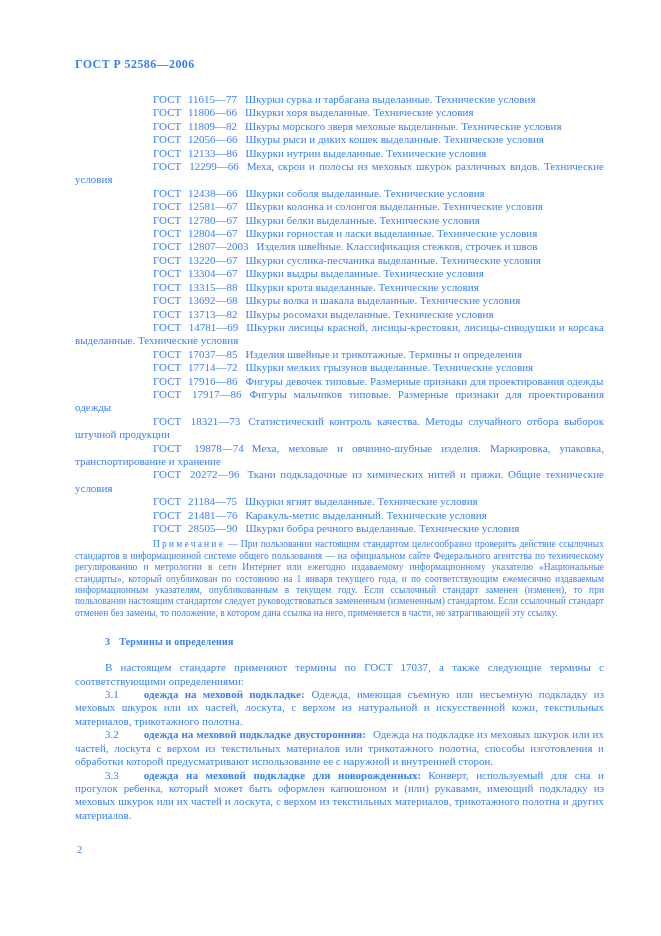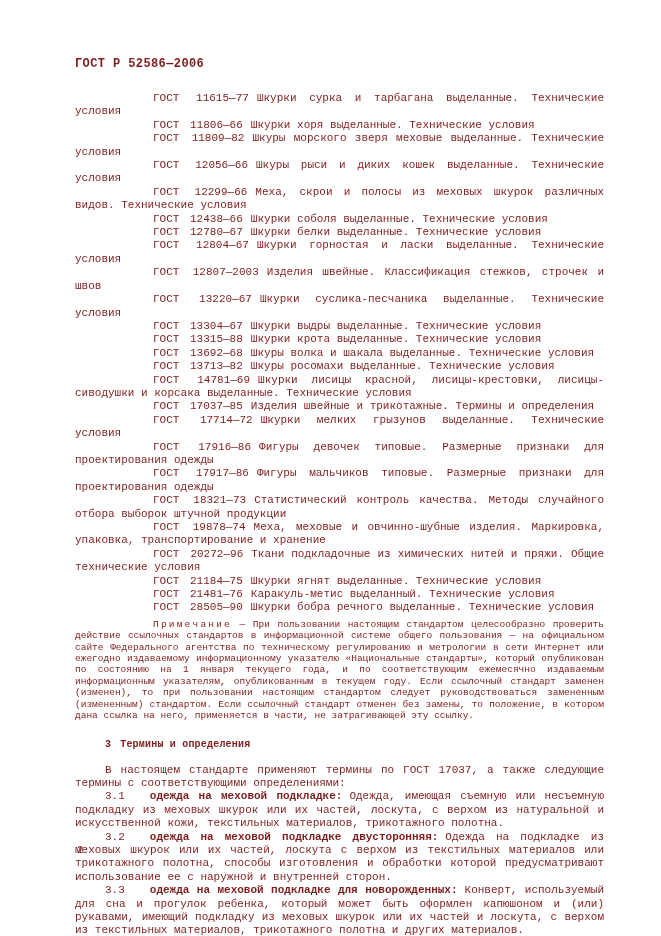--- a/index.html
+++ b/index.html
@@ -3,22 +3,22 @@
 <meta charset="utf-8">
 <style>
   html, body { margin: 0; padding: 0; background: #ffffff; }
   .page {
     position: relative;
     width: 661px;
     height: 936px;
     background: #ffffff;
     box-sizing: border-box;
     padding: 57px 57px 0 75px;
-    font-family: Liberation Mono, monospace;
-    color: #7f1d1d;
+    font-family: Liberation Serif, serif;
+    color: #3b82f6;
     overflow: hidden;
   }
   .doc-header {
     font-weight: bold;
     font-size: 12px;
     letter-spacing: 0.4px;
     margin: 0 0 21px 0;
   }
   .para {
     margin: 0;
@@ -63,25 +63,27 @@
 
       <p class="para ref"><span class="ref-code">ГОСТ 11615—77</span><span>Шкурки сурка и тарбагана выделанные. Технические условия</span></p>
 
 
       <p class="para ref"><span class="ref-code">ГОСТ 11806—66</span><span>Шкурки хоря выделанные. Технические условия</span></p>
 
       <p class="para ref"><span class="ref-code">ГОСТ 11809—82</span><span>Шкуры морского зверя меховые выделанные. Технические условия</span></p>
 
       <p class="para ref"><span class="ref-code">ГОСТ 12056—66</span><span>Шкуры рыси и диких кошек выделанные. Технические условия</span></p>
 
+      <p class="para ref"><span class="ref-code">ГОСТ 12133—86</span><span>Шкурки нутрии выделанные. Технические условия</span></p>
 
       <p class="para ref"><span class="ref-code">ГОСТ 12299—66</span><span>Меха, скрои и полосы из меховых шкурок различных видов. Технические условия</span></p>
 
       <p class="para ref"><span class="ref-code">ГОСТ 12438—66</span><span>Шкурки соболя выделанные. Технические условия</span></p>
 
+      <p class="para ref"><span class="ref-code">ГОСТ 12581—67</span><span>Шкурки колонка и солонгоя выделанные. Технические условия</span></p>
 
       <p class="para ref"><span class="ref-code">ГОСТ 12780—67</span><span>Шкурки белки выделанные. Технические условия</span></p>
 
       <p class="para ref"><span class="ref-code">ГОСТ 12804—67</span><span>Шкурки горностая и ласки выделанные. Технические условия</span></p>
 
       <p class="para ref"><span class="ref-code">ГОСТ 12807—2003</span><span>Изделия швейные. Классификация стежков, строчек и швов</span></p>
 
       <p class="para ref"><span class="ref-code">ГОСТ 13220—67</span><span>Шкурки суслика-песчаника выделанные. Технические условия</span></p>
 
       <p class="para ref"><span class="ref-code">ГОСТ 13304—67</span><span>Шкурки выдры выделанные. Технические условия</span></p>

